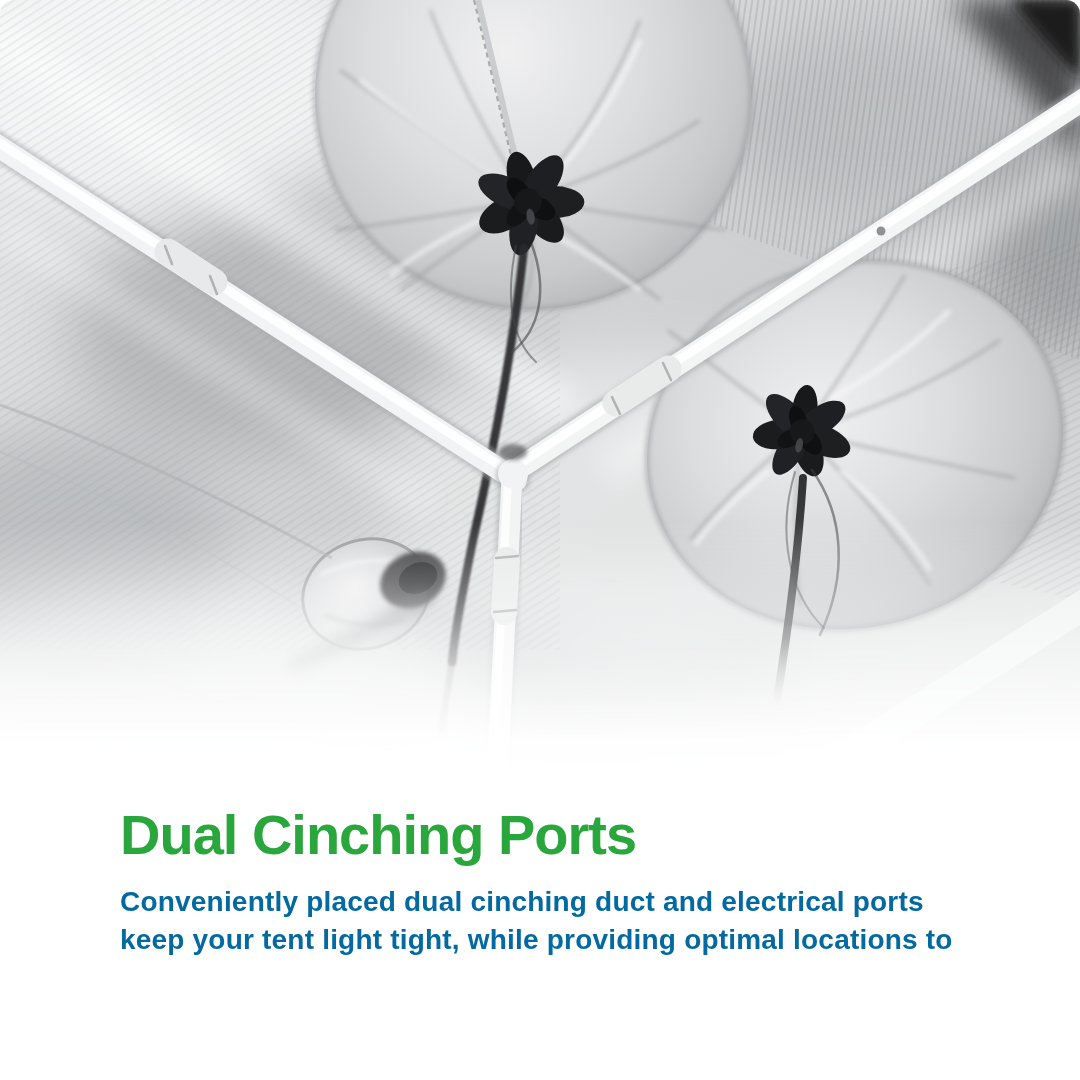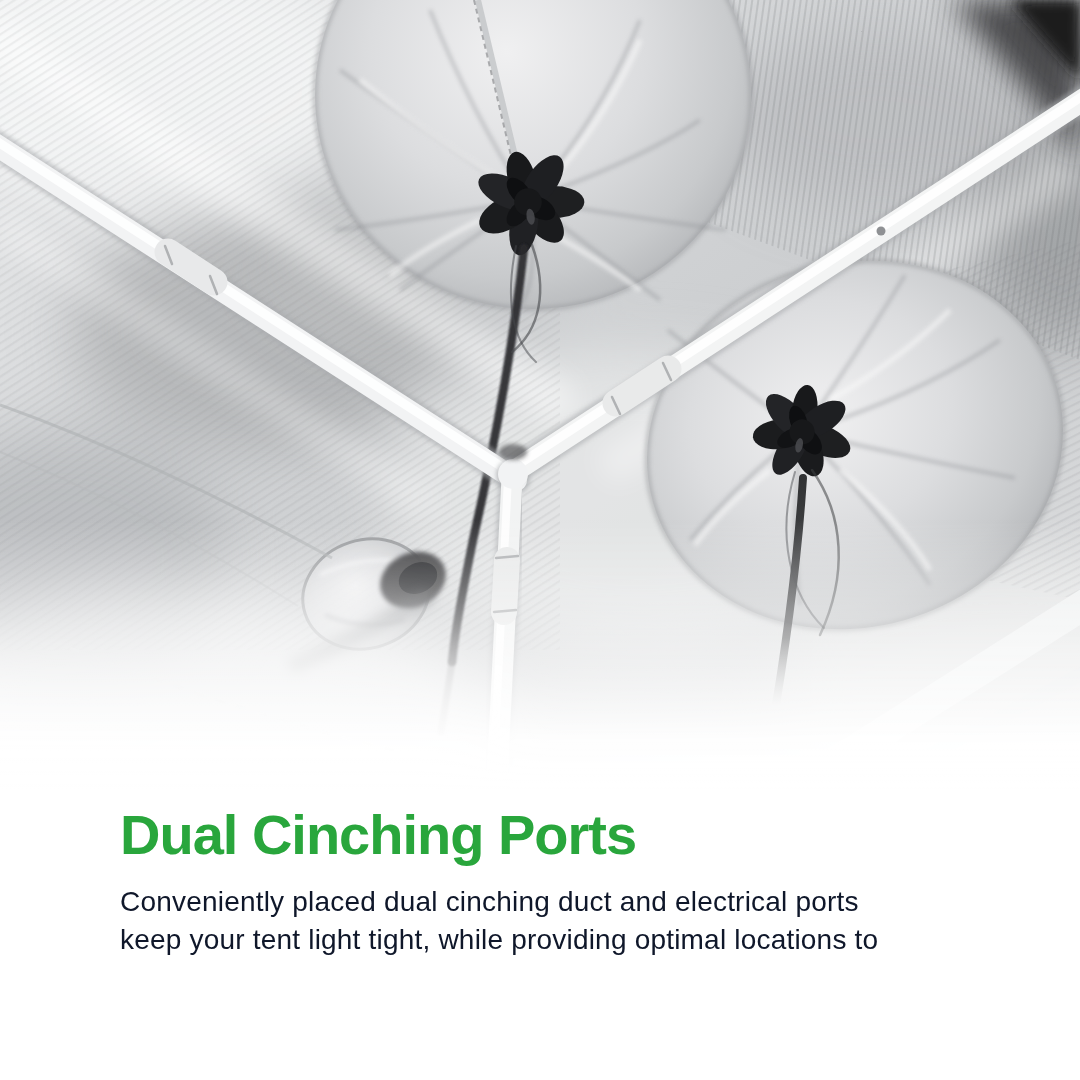--- a/index.html
+++ b/index.html
@@ -1,28 +1,28 @@
 <!DOCTYPE html>
 <html><head>
 <meta charset="utf-8">
 <style>
   html,body{margin:0;padding:0;background:#ffffff;}
   .canvas{
     position:relative;width:1080px;height:1080px;background:#ffffff;
-    overflow:hidden;font-family:"Liberation Sans",sans-serif;
+    overflow:hidden;font-family:"Liberation Sans",sans-serif;border-radius:14px;
   }
   .photo{position:absolute;left:0;top:0;width:1080px;height:790px;}
   .caption{position:absolute;left:120px;top:804px;width:900px;}
   .caption h1{
     margin:0;font-family:"Liberation Sans",sans-serif;font-weight:700;
     font-size:56px;line-height:1.12;letter-spacing:-1px;color:#29a63c;
   }
   .caption p{
-    margin:16px 0 0 0;font-family:"Liberation Sans",sans-serif;font-weight:400;
-    font-size:28px;line-height:38px;letter-spacing:0.2px;color:#0f172a;
+    margin:16px 0 0 0;font-family:"Liberation Sans",sans-serif;font-weight:700;
+    font-size:28px;line-height:38px;letter-spacing:0.2px;color:#0369a1;
   }
   .caption p span{display:block;}
 </style>
 </head>
 <body>
 
 <div class="canvas">
 
   <div class="photo">
     <svg width="1080" height="790" viewBox="0 0 1080 790" xmlns="http://www.w3.org/2000/svg">

